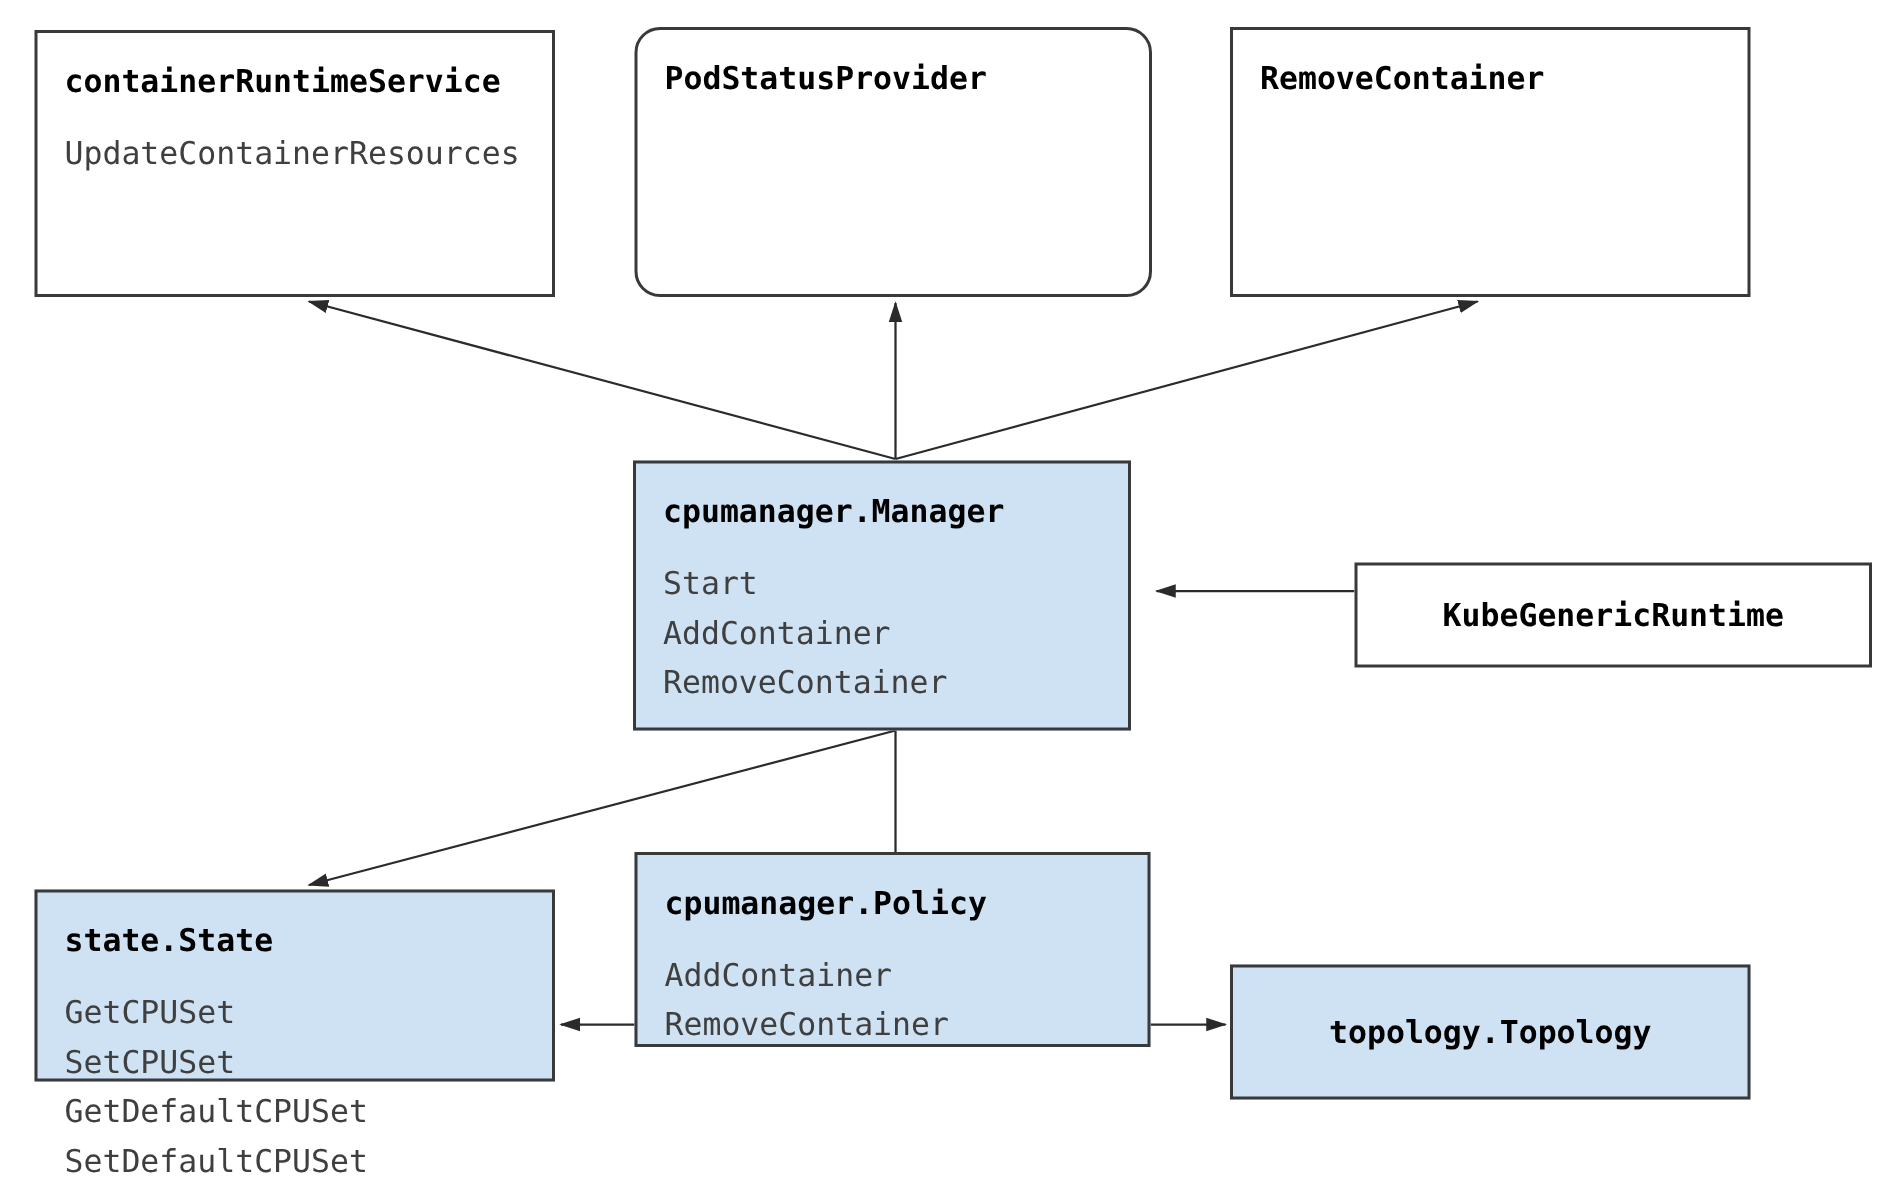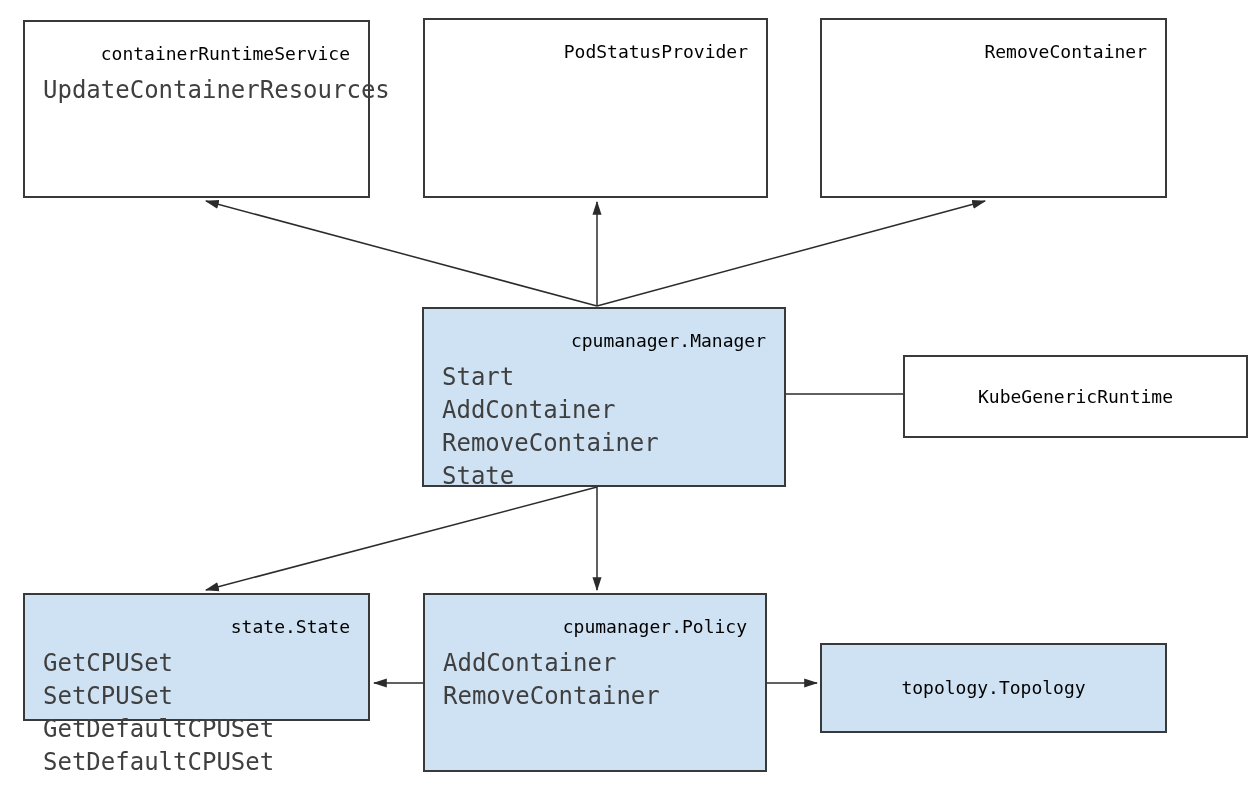--- a/index.html
+++ b/index.html
@@ -23,42 +23,42 @@
   .box{
     position:absolute;
     box-sizing:border-box;
     border:2px solid var(--border-color,#38393b);
     padding:20px 18px 0 18px;
   }
   .box.plain{background:var(--plain-fill,#ffffff);}
   .box.highlight{background:var(--highlight-fill,#cfe2f3);}
   .box.center-v{display:flex;align-items:center;justify-content:center;padding:0;}
   .box-title{
-    text-align:right;
-    font-weight:normal;
-    font-size:18px;
+    text-align:left;
+    font-weight:bold;
+    font-size:21px;
     line-height:24px;
     color:var(--title-color,#000);
     white-space:nowrap;
   }
   .box-methods{
-    margin-top:8px;
-    font-size:24px;
+    margin-top:20px;
+    font-size:21px;
     line-height:33px;
     color:var(--method-color,#3f3f3f);
     white-space:nowrap;
   }
   
   .b-crs{left:23px;  top:20px;  width:347px; height:178px;}
-  .b-psp{left:423px; top:18px;  width:345px; height:180px;}
+  .b-psp{left:423px; top:18px;  width:345px; height:180px;border-radius:17px;}
   .b-apf{left:820px; top:18px;  width:347px; height:180px;}
-  .b-mgr{left:422px; top:307px; width:364px; height:180px;}
-  .b-kgr{left:903px; top:355px; width:345px; height:83px;}
+  .b-mgr{left:422px; top:307px; width:332px; height:180px;}
+  .b-kgr{left:903px; top:375px; width:345px; height:70px;}
   .b-st {left:23px;  top:593px; width:347px; height:128px;}
-  .b-pol{left:423px; top:593px; width:344px; height:179px;}
+  .b-pol{left:423px; top:568px; width:344px; height:130px;}
   .b-top{left:820px; top:643px; width:347px; height:90px;}
 </style>
 </head>
 <body>
 
 <div class="canvas">
 
   <svg class="arrows" viewBox="0 0 1258 788" xmlns="http://www.w3.org/2000/svg">
     <defs>
       <marker id="ah" viewBox="0 0 12 9" refX="11" refY="4.5" markerWidth="14" markerHeight="11" markerUnits="userSpaceOnUse" orient="auto">
@@ -91,21 +91,20 @@
     <div class="box-title">RemoveContainer</div>
     <div class="box-methods"></div>
   </div>
 
   <div class="box highlight b-mgr">
     <div class="box-title">cpumanager.Manager</div>
     <div class="box-methods">
         <div class="method-line">Start</div>
         <div class="method-line">AddContainer</div>
         <div class="method-line">RemoveContainer</div>
-        <div class="method-line">State</div>
       </div>
   </div>
 
   <div class="box plain center-v b-kgr">
     <div class="box-title">KubeGenericRuntime</div>
   </div>
 
   <div class="box highlight b-st">
     <div class="box-title">state.State</div>
     <div class="box-methods">

